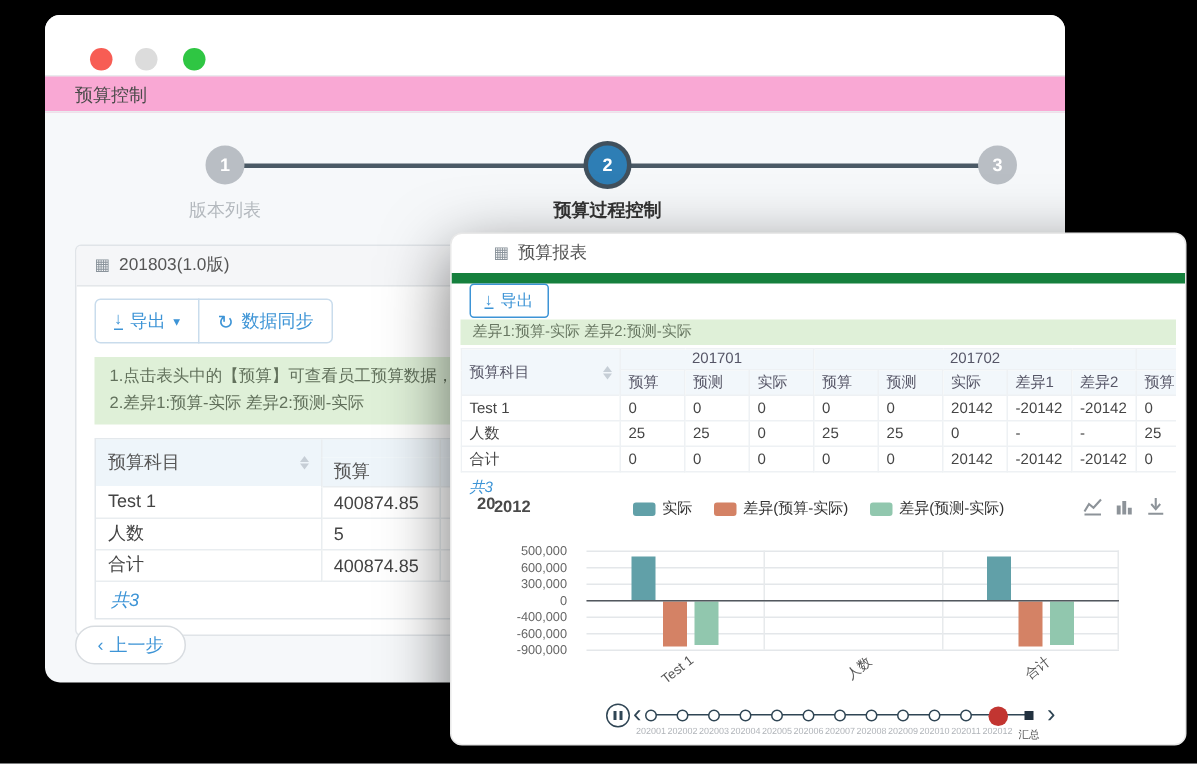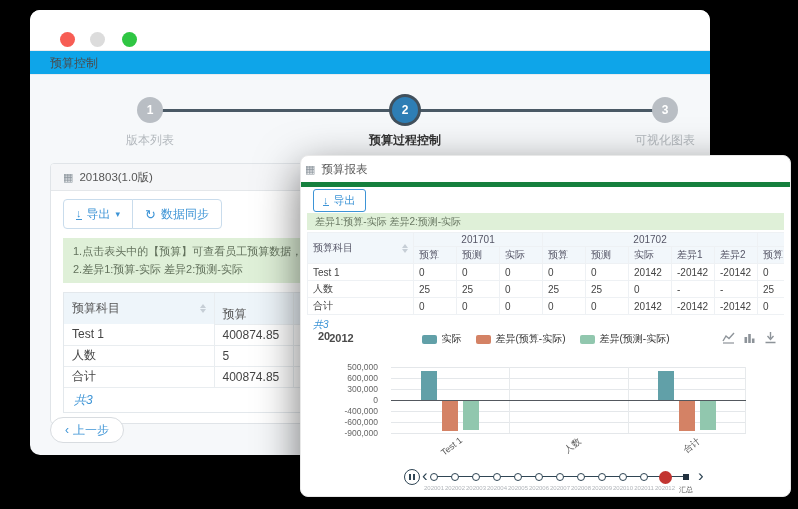--- a/index.html
+++ b/index.html
@@ -14,21 +14,21 @@
     background:#f6f8fa;border-radius:10px;box-shadow:0 12px 36px rgba(0,0,0,.55);
     overflow:hidden;z-index:1;
   }
   .titlebar{position:absolute;left:0;top:0;right:0;height:40px;background:#fff;}
   .tl-dot-btn{position:absolute;top:22px;width:15px;height:15px;border-radius:50%;}
   .tl-red{left:30px;background:#f75d54;}
   .tl-gray{left:60px;background:#dcdcdc;}
   .tl-green{left:92px;background:#2fc643;}
   .page-header{
     position:absolute;left:0;right:0;top:40px;height:25px;line-height:25px;
-    background:#0ea5e9;border-top:1px solid #e9ebee;border-bottom:1px solid #e9ebee;
+    background:#f9a8d4;border-top:1px solid #e9ebee;border-bottom:1px solid #e9ebee;
     font-size:12px;color:#4a4a4a;padding-left:20px;box-sizing:border-box;
   }
   .stepper{position:absolute;left:0;top:66px;right:0;height:62px;}
   .step-line{position:absolute;top:33px;left:120px;width:515px;height:3px;background:#4a5965;}
   .step{position:absolute;top:21px;width:26px;height:26px;border-radius:50%;
     text-align:center;line-height:26px;font-size:12px;font-weight:bold;color:#fff;}
   .step.inactive{background:#b9bec4;}
   .step.active{background:#2e7eb5;box-shadow:0 0 0 3px #41505c;line-height:26px;}
   .step-label{position:absolute;top:56px;width:140px;text-align:center;font-size:12px;color:#b4b9be;}
   .step-label.active{color:#333;font-weight:bold;}
@@ -76,22 +76,22 @@
     margin:8px 0 0 20px;display:inline-flex;align-items:center;gap:4px;
     background:#fff;border:1px solid #d8dce0;border-radius:14px;height:26px;
     padding:0 14px;font-size:12px;color:#3d94d6;cursor:pointer;
   }
   
   .front-window{
     position:absolute;left:300px;top:155px;width:491px;height:342px;
     background:#fff;border-radius:8px;box-shadow:0 14px 44px rgba(0,0,0,.55);
     overflow:hidden;z-index:2;border:1px solid #e8e8e8;box-sizing:border-box;
   }
-  .fw-header{height:26px;line-height:26px;border-bottom:5px solid #15803d;
-    font-size:11.5px;color:#555;padding-left:4px;}
+  .fw-header{height:26px;line-height:26px;border-bottom:7px solid #15803d;
+    font-size:11.5px;color:#555;padding-left:28px;}
   .fw-export{
     position:absolute;left:12px;top:33px;height:23px;display:inline-flex;align-items:center;gap:5px;
     background:#fff;border:1px solid #3d94d6;border-radius:3px;color:#3d94d6;
     font-size:11px;padding:0 9px;cursor:pointer;box-sizing:border-box;
   }
   .fw-badge{
     position:absolute;right:9px;top:34px;height:20px;line-height:18px;
     background:#ececec;border:1px solid #d2d2d2;border-radius:3px;color:#555;
     font-size:10.5px;padding:0 8px;box-sizing:border-box;white-space:nowrap;
   }
@@ -163,21 +163,20 @@
 
   <div class="page-header">预算控制</div>
 
   <div class="stepper">
     <div class="step-line"></div>
     <div class="step inactive" style="left:107px">1</div>
     <div class="step active" style="left:362px">2</div>
     <div class="step inactive" style="left:622px">3</div>
     <div class="step-label active" style="left:305px">预算过程控制</div>
     <div class="step-label" style="left:50px">版本列表</div>
-    <div class="step-label" style="left:565px">可视化图表</div>
   </div>
 
 
   <div class="panel">
     <div class="panel-header">
       <span class="grid-glyph">▦</span><span>201803(1.0版)</span>
     </div>
     <div class="panel-body">
       <div class="btn-group">
         <button class="btn-outline">

